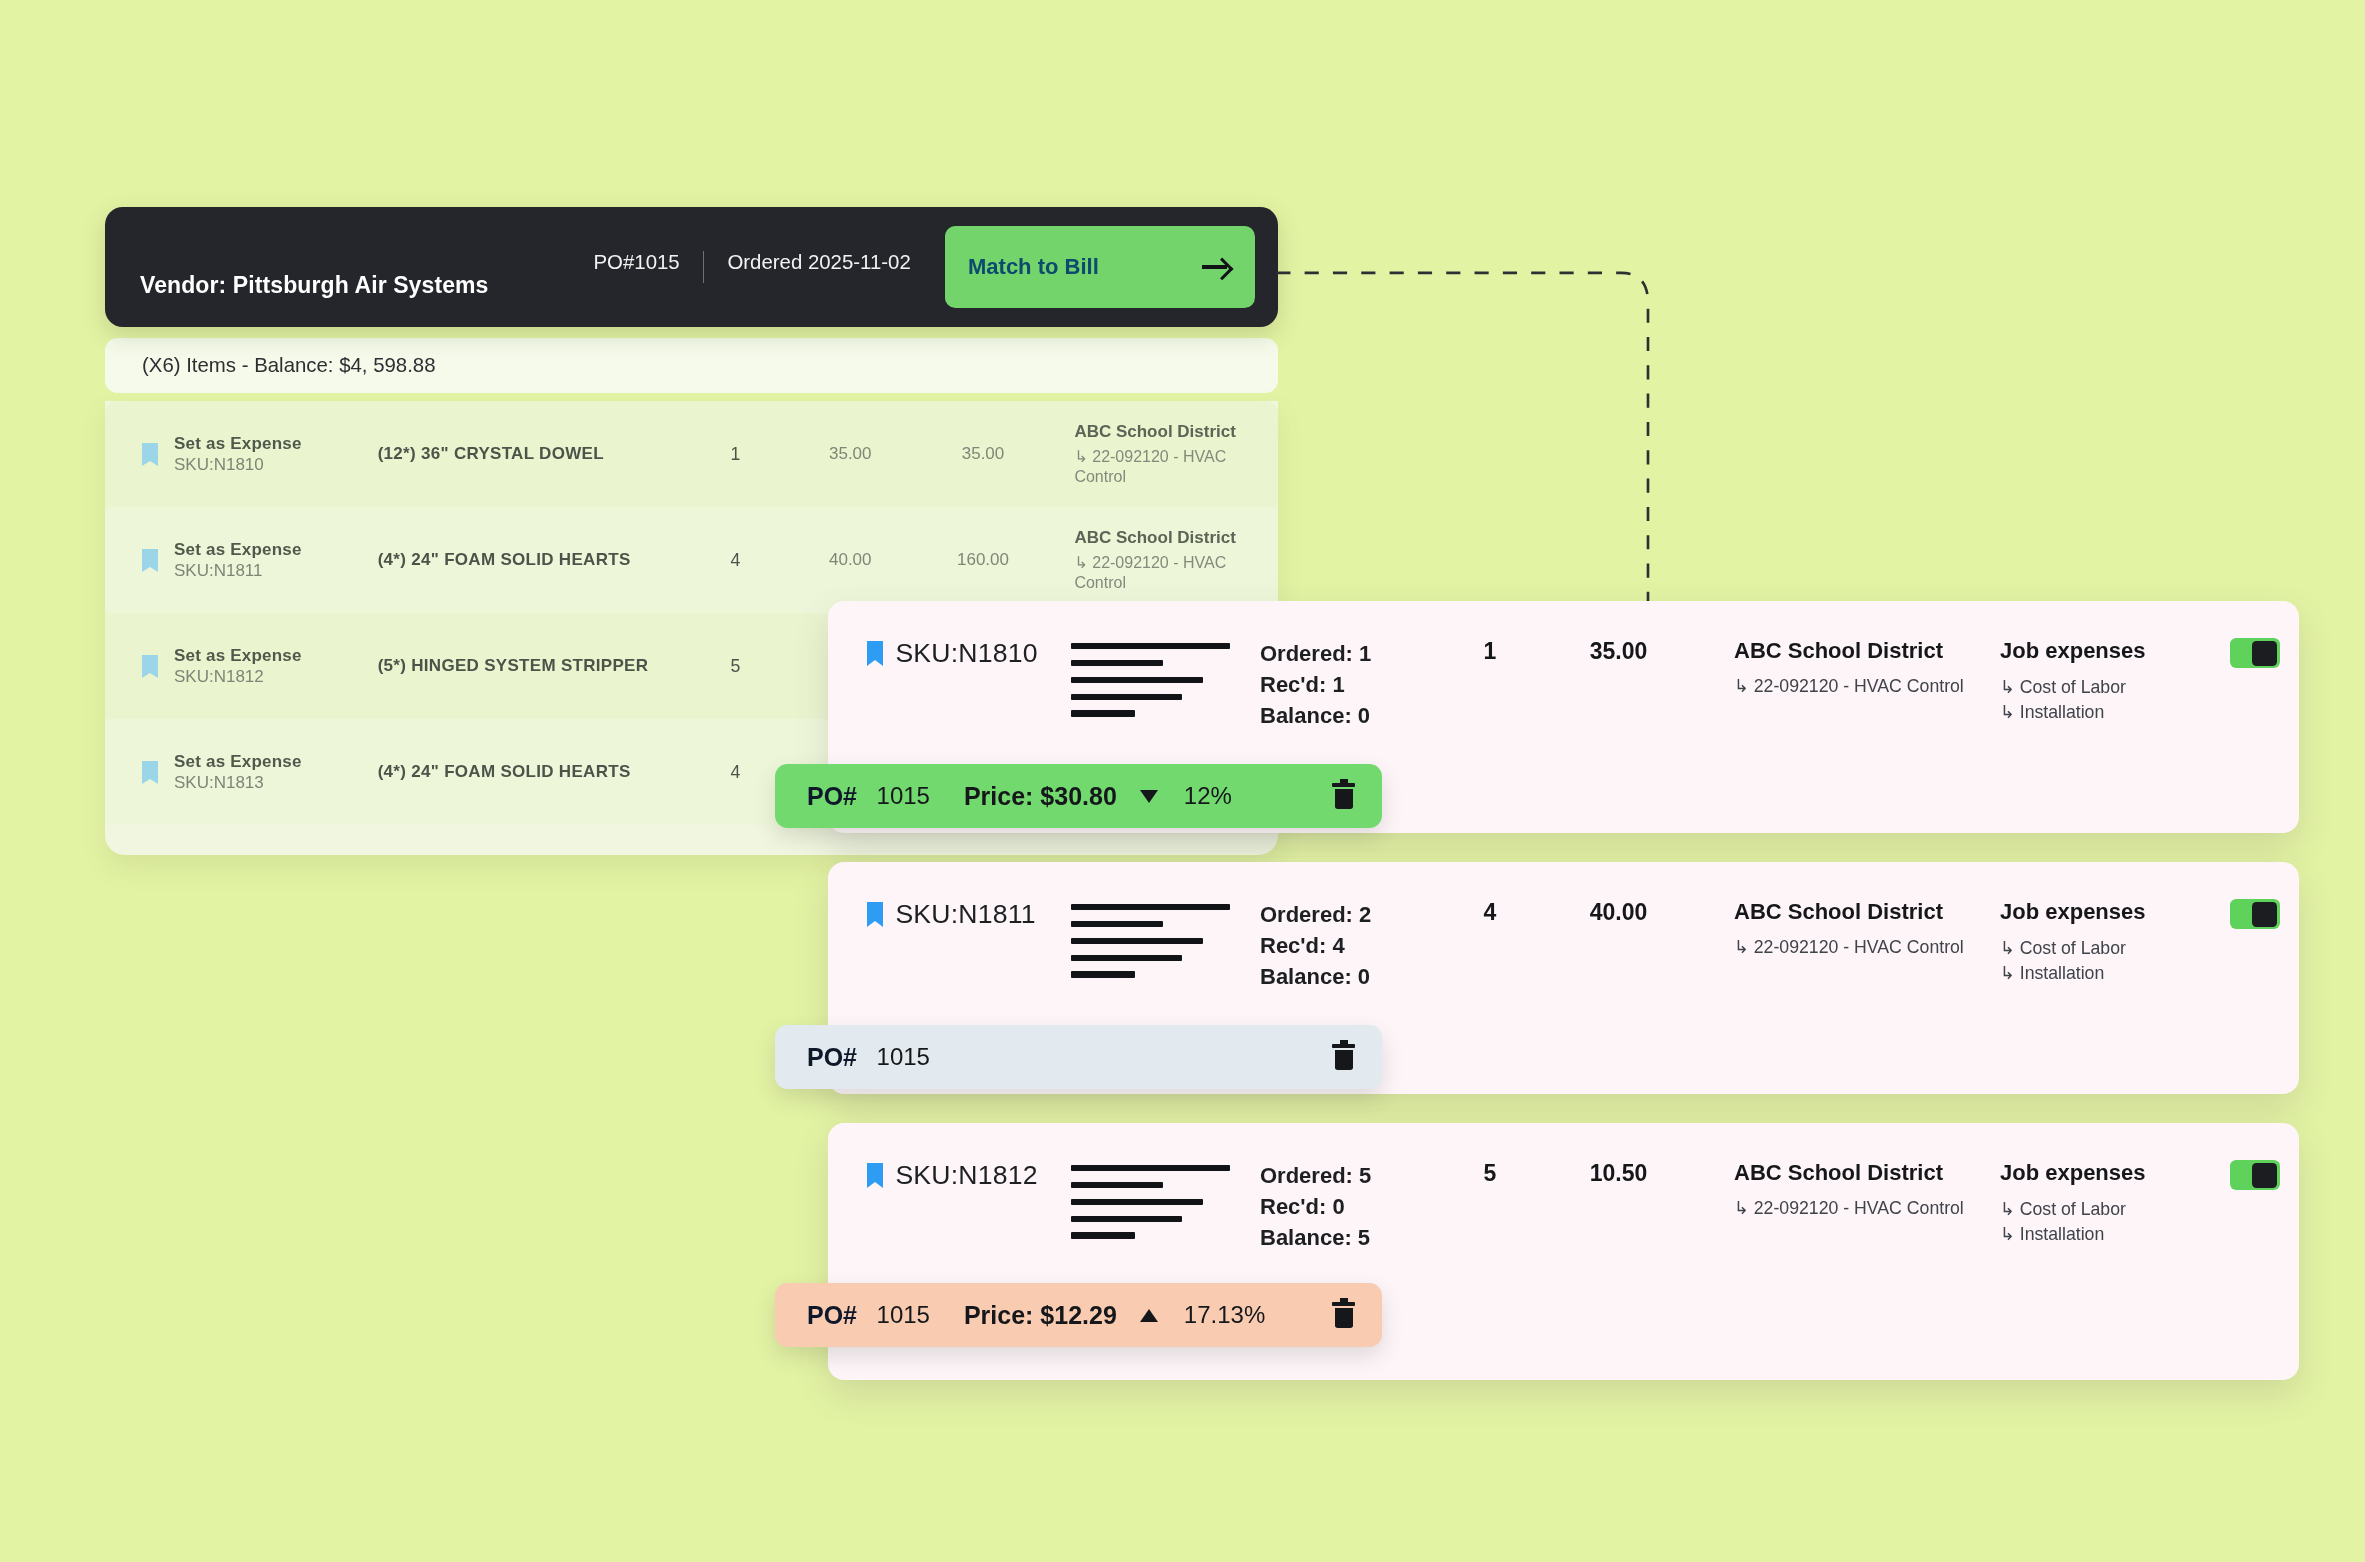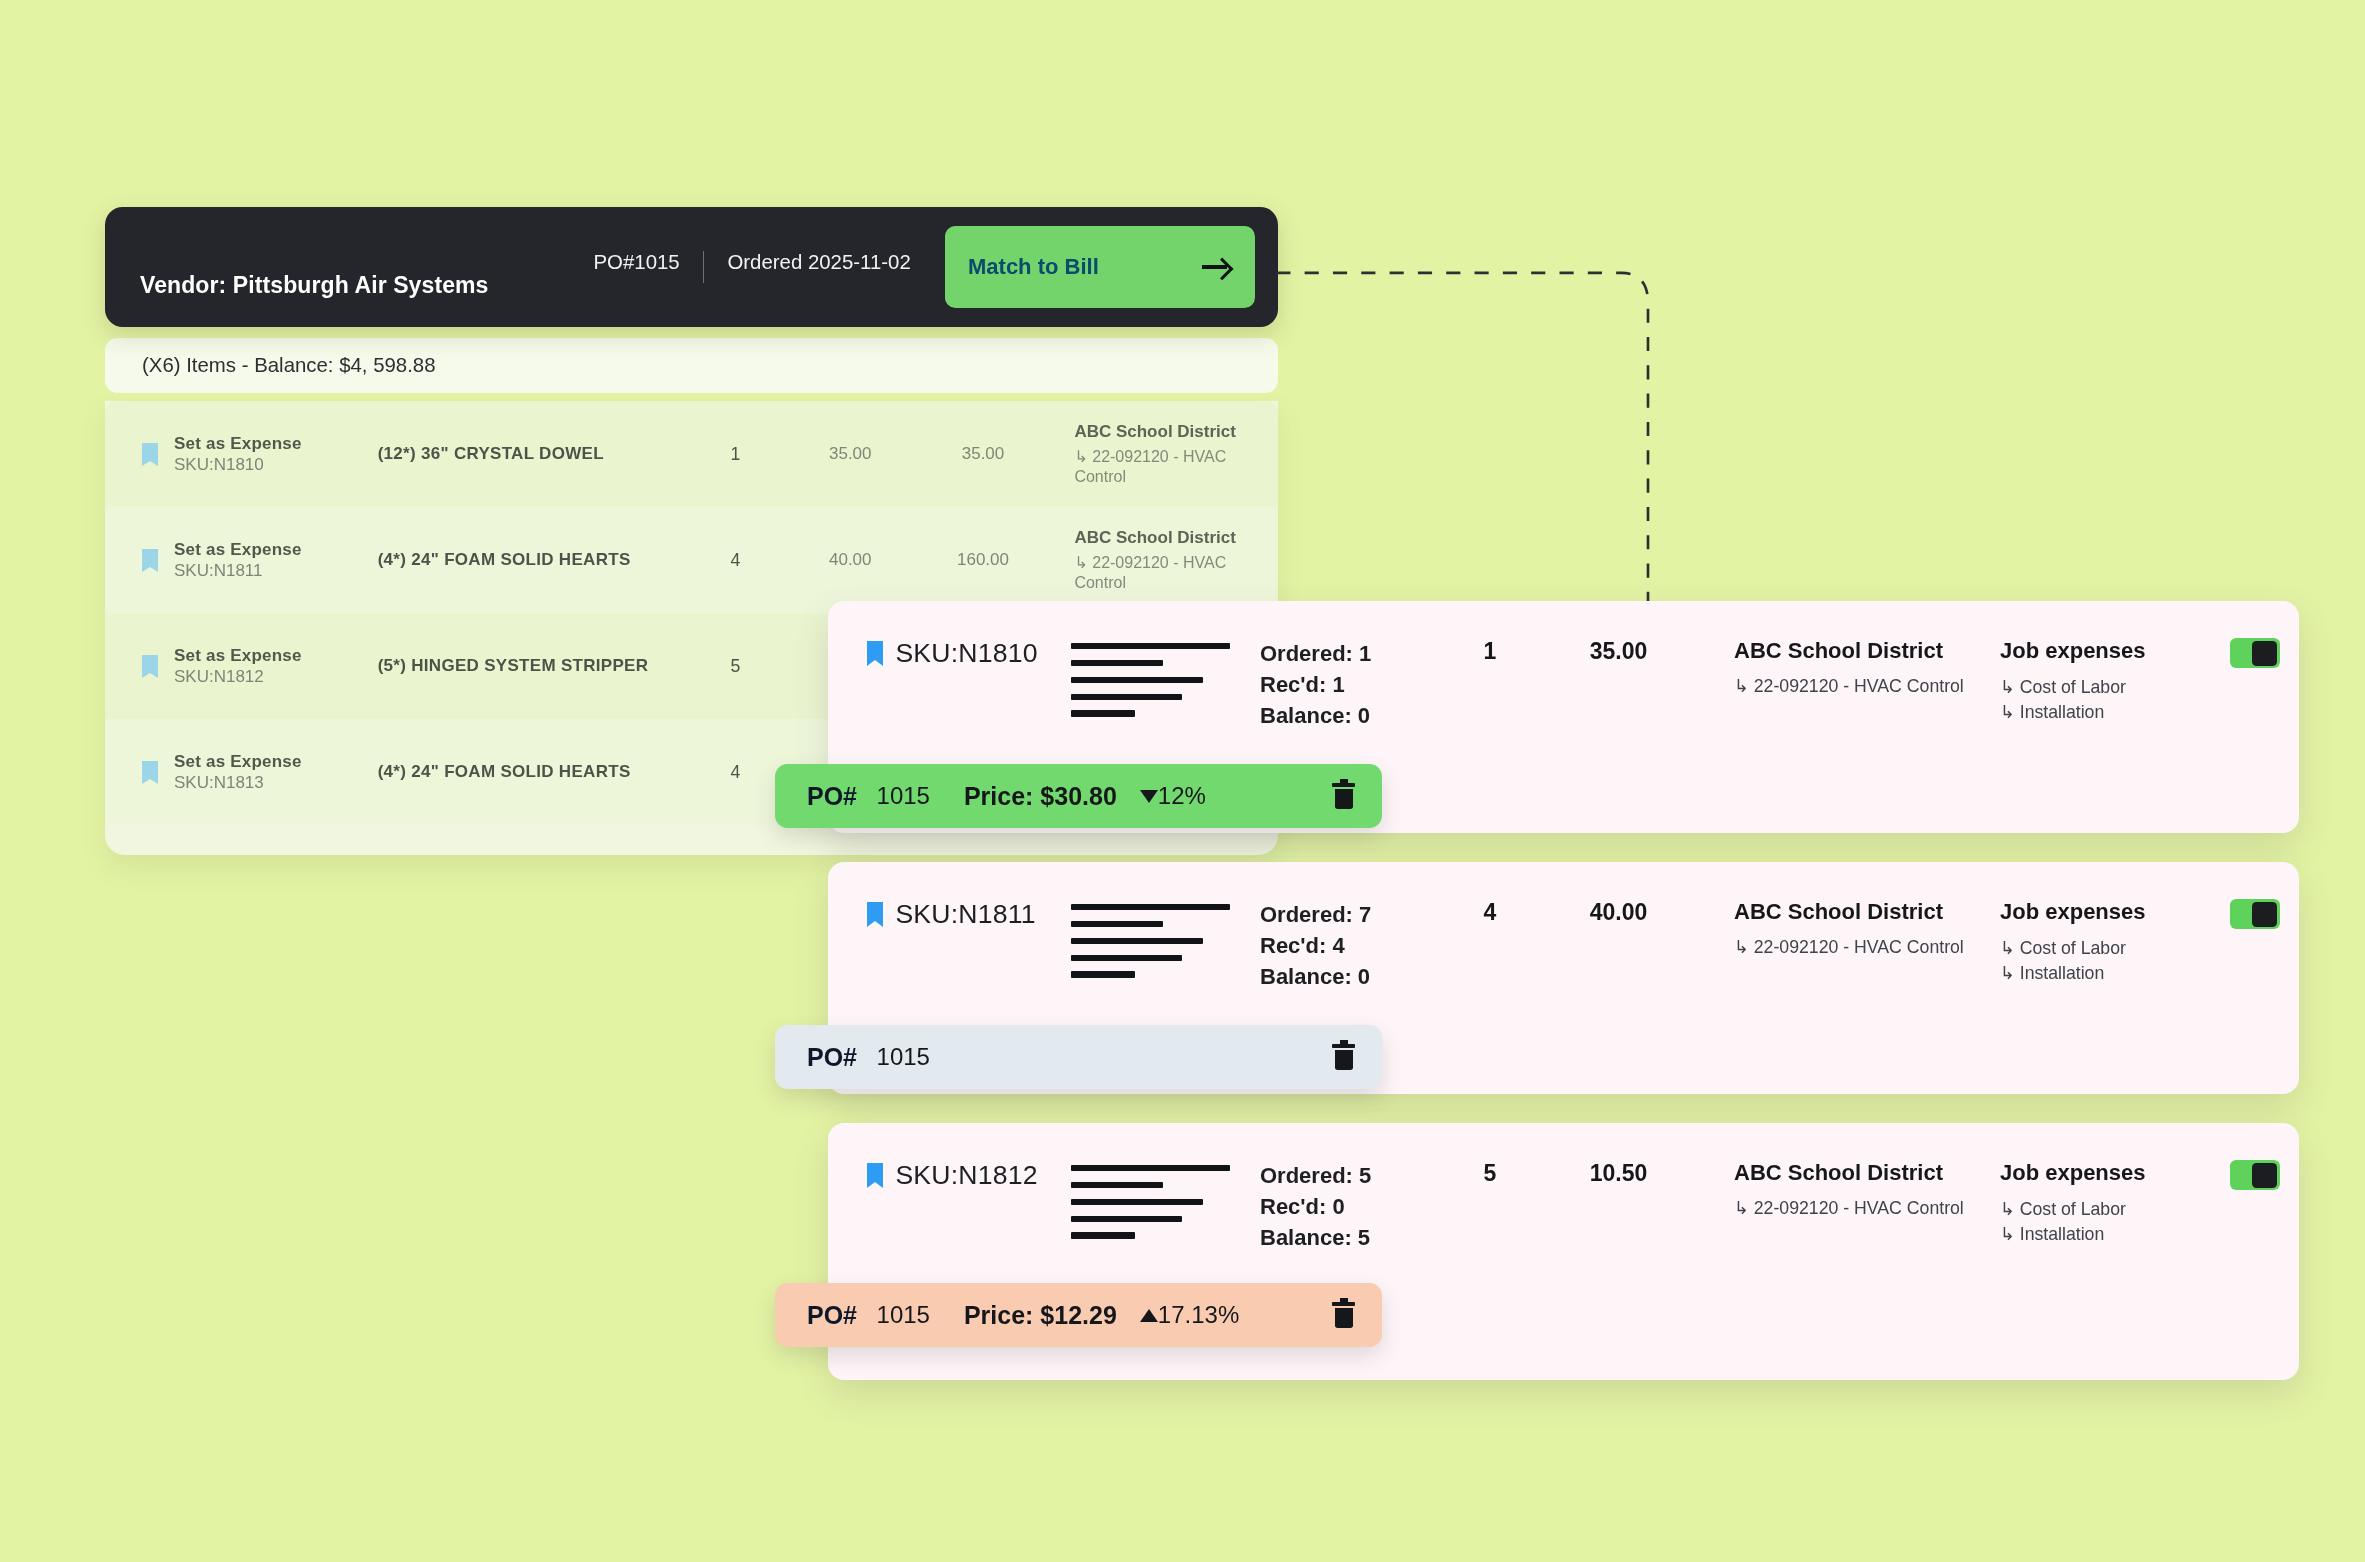--- a/index.html
+++ b/index.html
@@ -346,21 +346,21 @@
     font-weight: 700;
     color: #15171a;
     margin-left: 34px;
   }
   .po-pill .delta {
     font-size: 24px;
     color: #15171a;
     margin-left: 23px;
     display: flex;
     align-items: center;
-    gap: 0;
+    gap: 26px;
   }
   .po-pill .tri-down {
     width: 0; height: 0;
     border-left: 9.7px solid transparent;
     border-right: 9.7px solid transparent;
     border-top: 13.3px solid #15171a;
   }
   .po-pill .tri-up {
     width: 0; height: 0;
     border-left: 9.7px solid transparent;
@@ -530,21 +530,21 @@
           <span class="card-sku">SKU:N1811</span>
         </div>
         <div class="placeholder-lines">
           <i style="width:100%"></i>
           <i style="width:58%"></i>
           <i style="width:83%"></i>
           <i style="width:70%"></i>
           <i style="width:40%"></i>
         </div>
         <div class="stats">
-          <div>Ordered: 7</div>
+          <div>Ordered: 2</div>
           <div>Rec'd: 4</div>
           <div>Balance: 0</div>
         </div>
         <div class="card-qty">4</div>
         <div class="card-rate">40.00</div>
         <div class="card-cust">
           <div class="card-cust-name">ABC School District</div>
           <div class="card-cust-sub">↳ 22-092120 - HVAC Control</div>
         </div>
         <div class="card-exp">

